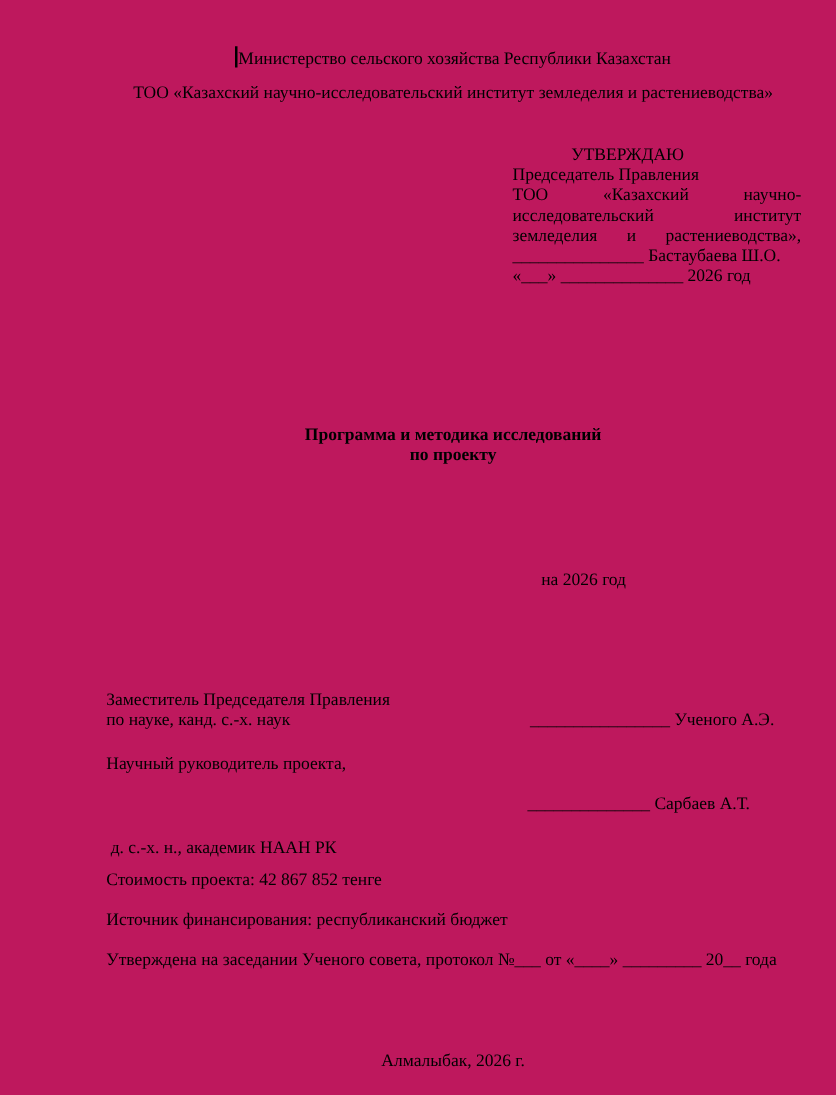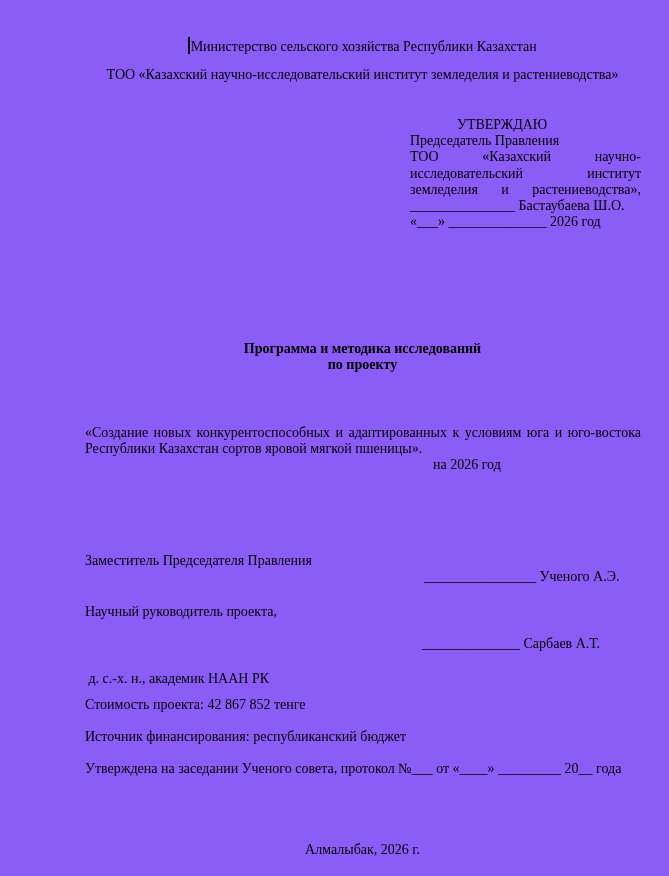--- a/index.html
+++ b/index.html
@@ -1,20 +1,20 @@
 <!DOCTYPE html>
 <html><head>
 <meta charset="utf-8">
 <style>
   html, body { margin: 0; padding: 0; background: #ffffff; }
   .page {
     position: relative;
     width: 669px;
     height: 876px;
-    background: #8b5cf6;
+    background: #be185d;
     color: #000000;
     font-family: "Liberation Serif", "DejaVu Serif", serif;
     font-size: 14px;
     line-height: 16.2px;
     overflow: hidden;
   }
   .abs { position: absolute; }
   .col-center { left: 85px; width: 555px; text-align: center; }
   .caret {
     display: inline-block;
@@ -52,28 +52,25 @@
     <div class="ln nowrap">_______________ Бастаубаева Ш.О.</div>
     <div class="ln nowrap">«___» ______________ 2026 год</div>
   </div>
 
   <div class="abs title-block" style="top:341px;">
     <div>Программа и методика исследований</div>
     <div>по проекту</div>
   </div>
 
 
-  <div class="abs desc" style="top:425px;">
-    <div class="l1">«Создание новых конкурентоспособных и адаптированных к условиям юга и юго-востока</div>
-    <div>Республики Казахстан сортов яровой мягкой пшеницы».</div>
-  </div>
 
   <div class="abs" style="top:457px; left:433px;">на 2026 год</div>
 
   <div class="abs" style="top:553px; left:85px;">Заместитель Председателя Правления</div>
+  <div class="abs" style="top:569px; left:85px;">по науке, канд. с.-х. наук</div>
   <div class="abs pre nowrap" style="top:569px; left:424px;">________________ Ученого А.Э.</div>
 
   <div class="abs" style="top:604px; left:85px;">Научный руководитель проекта,</div>
   <div class="abs pre" style="top:636px; left:85px;margin-top:35px;"> д. с.-х. н., академик НААН РК</div>
   <div class="abs pre nowrap" style="top:636px; left:422px;">______________    Сарбаев А.Т.</div>
 
   <div class="abs nowrap" style="top:697px; left:85px;">Стоимость проекта: 42 867 852 тенге</div>
   <div class="abs nowrap" style="top:729px; left:85px;">Источник финансирования: республиканский бюджет</div>
   <div class="abs nowrap" style="top:761px; left:85px;">Утверждена на заседании Ученого совета, протокол №___ от «____» _________ 20__ года</div>
 

